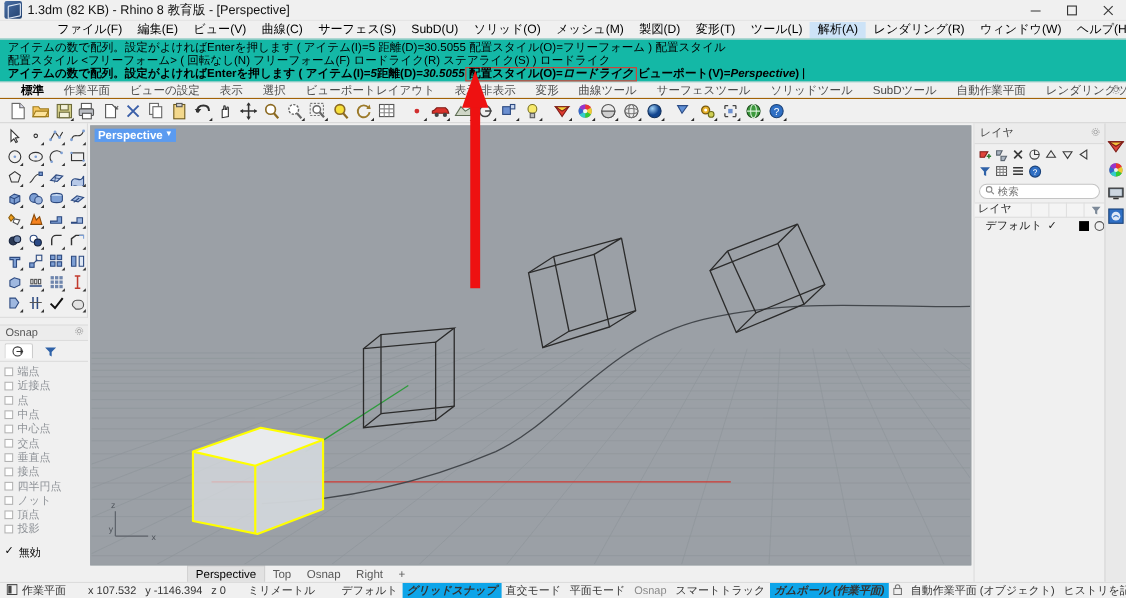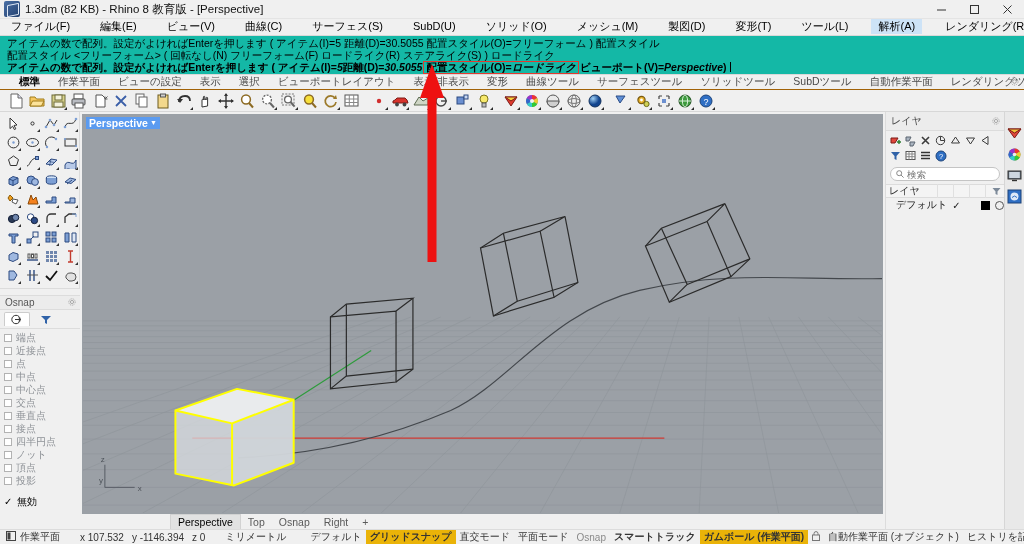--- a/index.html
+++ b/index.html
@@ -30,22 +30,22 @@
     transform:skewY(-12deg);
   }
   .tb-title { font-size:11.5px; color:#111; white-space:nowrap; letter-spacing:0; }
   .winbtns { position:absolute; right:0; top:0; height:19px; display:flex; }
   .winbtn { width:33px; height:19px; display:flex; align-items:center; justify-content:center;
             font-size:10px; color:#333; }
   .winbtn svg { display:block; }
 
   
   .menubar {
-    height:16px; display:flex; align-items:flex-start; gap:16px;
-    background:#f0f0f0; padding-left:4px; flex:0 0 16px;
+    height:16px; display:flex; align-items:center; gap:0px;
+    background:#f0f0f0; padding-left:4px; flex:0 0 16px;margin-left:41px;
   }
   .menuitem {
     font-size:11px; padding:1px 7px; color:#000; white-space:nowrap; line-height:13px;
   }
   .menuitem.active { background:#cde3f7; }
 
   
   .cmdarea {
     background:#14b8a6; border:1px solid #d9d9d9; border-left:0; border-right:0;
     padding:1px 0 1px 0; flex:0 0 auto;
@@ -162,22 +162,22 @@
   .rb-ico { width:16px; height:16px; }
 
   
   .statusbar {
     height:15px; flex:0 0 15px; display:flex; align-items:center; gap:0;
     background:#f0f0f0; border-top:1px solid #dcdcdc; font-size:10px; color:#333;
     padding-left:6px; white-space:nowrap;
   }
   .sb-sep { width:1px; height:11px; background:#d2d2d2; margin:0 6px; }
   .sb-item { padding:0 4px; }
-  .sb-item.on { background:#eab308; font-weight:bold; padding:0 4px;}
-  .sb-item.b { font-weight:bold; }
+  .sb-item.on { background:#0ea5e9; font-weight:bold; padding:0 4px;font-style:italic;}
+  .sb-item.b { font-weight:normal; }
   .sb-dim { color:#8a8a8a; }
   .sb-swatch { width:9px; height:9px; background:#000; display:inline-block; vertical-align:-1px; margin-right:4px;}
   .arrow-overlay { position:absolute; left:0; top:0; width:1024px; height:544px; pointer-events:none; z-index:40;}
 </style>
 </head>
 <body>
 
 <div class="app">
 
   <div class="titlebar">

